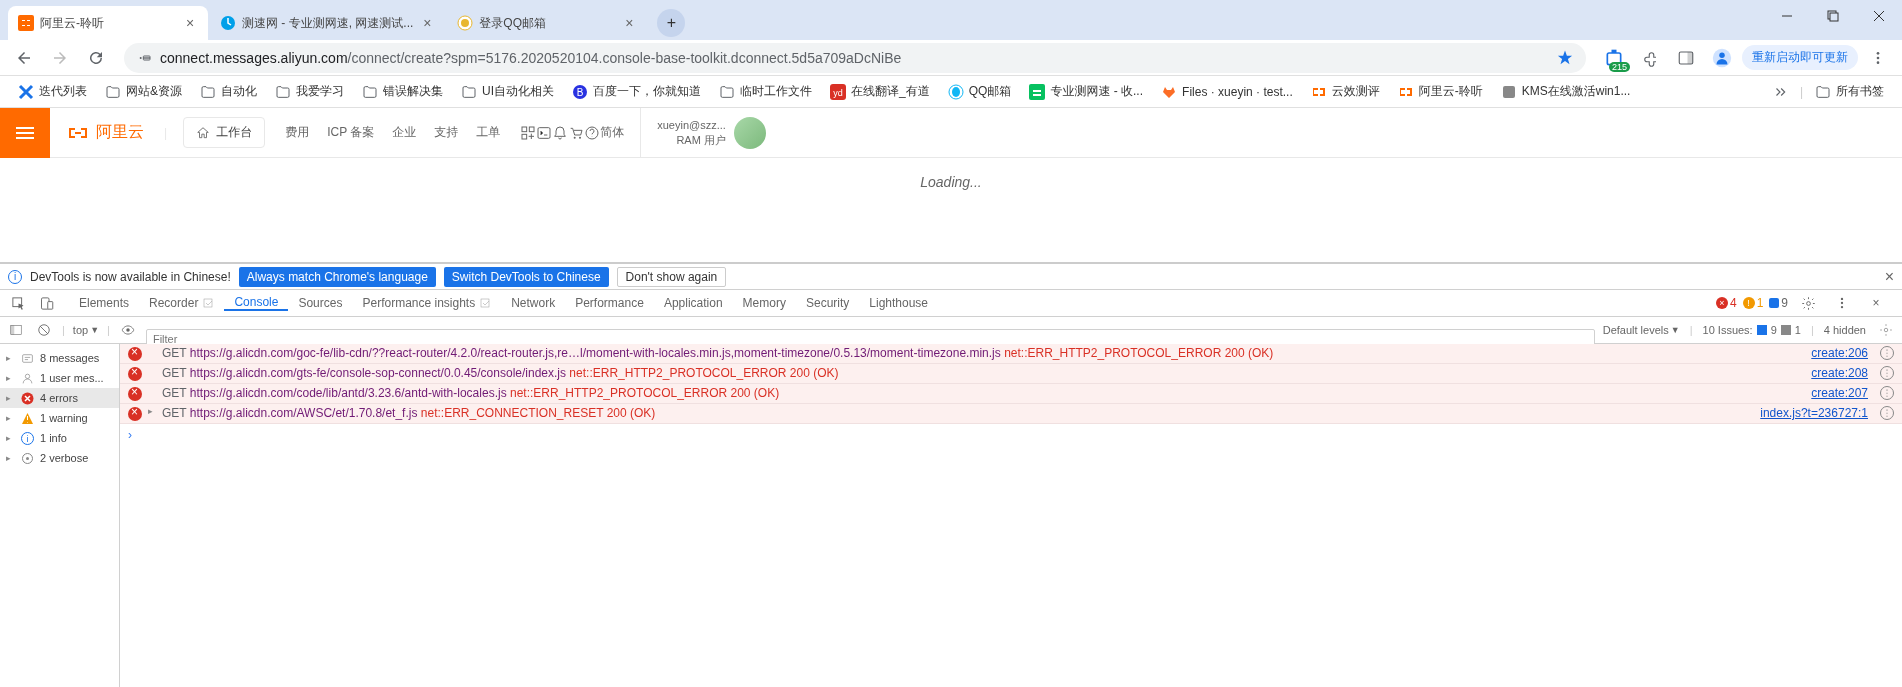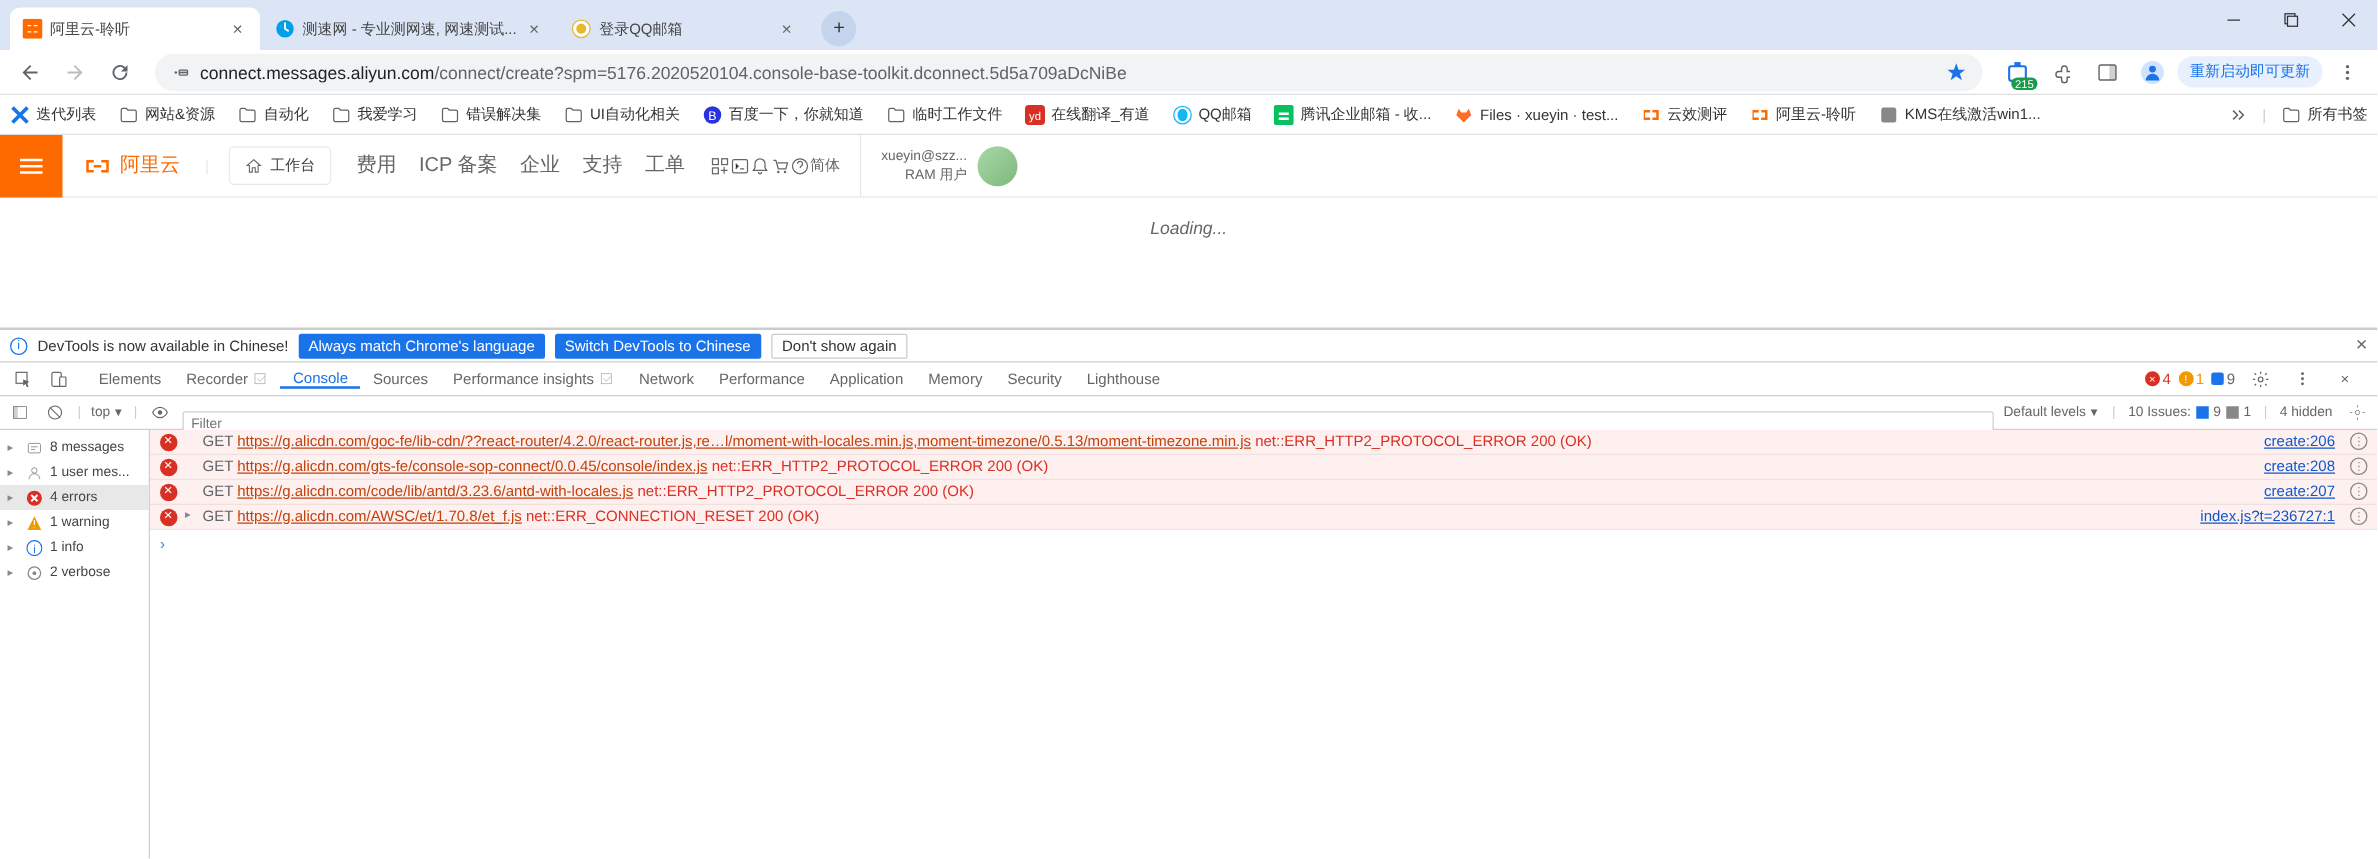--- a/index.html
+++ b/index.html
@@ -17,33 +17,33 @@
 .nav-btn{width:32px;height:32px;display:flex;align-items:center;justify-content:center;color:#5f6368;cursor:pointer;border-radius:50%}
 .nav-btn.disabled{color:#bbb}
 .url-bar{flex:1;height:30px;background:#f1f3f4;border-radius:15px;display:flex;align-items:center;padding:0 12px;gap:8px;margin:0 8px}
 .url-bar .lock{color:#5f6368}
 .url-text{flex:1;font-size:14px;color:#202124;white-space:nowrap;overflow:hidden}
 .url-text .domain{color:#202124}
 .url-text .path{color:#5f6368}
 .tb-icon{width:32px;height:32px;display:flex;align-items:center;justify-content:center;color:#5f6368;cursor:pointer;position:relative}
 .badge-green{position:absolute;bottom:2px;right:0;background:#1a9c4a;color:#fff;font-size:9px;padding:0 3px;border-radius:6px}
 .update-btn{background:#e8f0fe;color:#1a73e8;padding:4px 10px;border-radius:14px;font-size:12px;cursor:pointer}
-.bookmarks-bar{height:32px;background:#fff;display:flex;align-items:center;padding:0 0;gap:2px;border-bottom:1px solid #e0e0e0;overflow:hidden}
+.bookmarks-bar{height:32px;background:#fff;display:flex;align-items:center;padding:0 10px;gap:2px;border-bottom:1px solid #e0e0e0;overflow:hidden}
 .bm{display:flex;align-items:center;gap:5px;padding:4px 8px;border-radius:4px;cursor:pointer;font-size:12px;color:#333;white-space:nowrap}
 .bm .bicon{width:16px;height:16px;display:flex;align-items:center;justify-content:center;flex-shrink:0}
 .folder-icon{color:#5f6368}
 .bm-right{margin-left:auto;display:flex;align-items:center;gap:4px}
 .aliyun-header{height:50px;background:#fff;border-bottom:1px solid #e8e8e8;display:flex;align-items:center;padding:0}
 .hamburger{width:50px;height:50px;background:#ff6a00;display:flex;align-items:center;justify-content:center;cursor:pointer}
 .hamburger-lines{display:flex;flex-direction:column;gap:3px}
 .hamburger-lines span{width:18px;height:2px;background:#fff}
 .aliyun-logo{display:flex;align-items:center;gap:6px;padding:0 16px;color:#ff6a00;font-size:16px;font-weight:500}
 .workspace-btn{display:flex;align-items:center;gap:6px;padding:6px 12px;border:1px solid #e8e8e8;border-radius:4px;margin-left:12px;font-size:12px;color:#404040;cursor:pointer}
 .search-box{margin-left:auto;width:200px;height:32px;background:#f5f5f5;border-radius:4px;display:flex;align-items:center;padding:0 10px;gap:6px;font-size:12px;color:#999}
-.hdr-links{display:flex;align-items:center;gap:18px;padding:0 20px;font-size:16px;color:#666}
+.hdr-links{display:flex;align-items:center;gap:18px;padding:0 20px;font-size:12px;color:#666}
 .hdr-link{cursor:pointer}
 .hdr-icons{display:flex;align-items:center;color:#666;padding-right:16px}
 .hdr-icon{cursor:pointer}
 .user-area{display:flex;align-items:center;gap:8px;padding:0 16px;border-left:1px solid #e8e8e8;height:100%}
 .user-text{font-size:11px;color:#666;text-align:right;line-height:1.3}
 .avatar{width:32px;height:32px;border-radius:50%;background:linear-gradient(135deg,#a8d8a8,#7cb97c)}
 .page-content{height:104px;display:flex;align-items:flex-start;justify-content:center;padding-top:16px;font-style:italic;color:#666;font-size:14px}
 .devtools{border-top:2px solid #ccc;height:425px;display:flex;flex-direction:column;background:#fff}
 .dt-banner{height:26px;background:#fff;border-bottom:1px solid #d0d0d0;display:flex;align-items:center;padding:0 8px;gap:8px;font-size:12px;position:relative}
 .dt-banner .info-icon{width:14px;height:14px;border:1px solid #1a73e8;border-radius:50%;display:flex;align-items:center;justify-content:center;color:#1a73e8;font-size:10px}
@@ -76,21 +76,21 @@
 .tri{color:#888;font-size:9px;width:8px}
 .dt-console{flex:1;overflow:auto;font-family:Consolas,monospace;font-size:12px}
 .log-row{display:flex;padding:2px 8px;border-bottom:1px solid #f0e0e0;align-items:flex-start;gap:6px}
 .log-row.error{background:#fdf0ef}
 .log-icon{width:14px;height:14px;flex-shrink:0;margin-top:1px}
 .log-icon.err{background:#d93025;border-radius:50%;position:relative}
 .log-icon.err::after{content:"×";color:#fff;position:absolute;left:3px;top:-2px;font-size:12px}
 .log-expand{color:#888;font-size:9px;width:8px;flex-shrink:0}
 .log-text{flex:1;color:#333;word-break:break-all}
 .log-method{color:#5f6368}
-.log-url{color:#c2410c;text-decoration:underline}
+.log-url{color:#701a75;}
 .log-status{color:#d93025}
 .log-link{color:#1155cc;text-decoration:underline;white-space:nowrap;margin-left:auto;padding-left:12px}
 .log-end-icon{width:14px;height:14px;border:1px solid #888;border-radius:50%;margin-left:6px;flex-shrink:0;position:relative;color:#888;font-size:9px;display:flex;align-items:center;justify-content:center}
 .prompt-row{padding:4px 8px;color:#367cf1}
 svg{display:block}
 </style>
 </head>
 <body>
 
 <div class="chrome-titlebar">
@@ -296,21 +296,21 @@
         </span>
         <span>QQ邮箱</span>
       </div>
       <div class="bm">
         <span class="bicon">
           <svg width="16" height="16">
             <rect width="16" height="16" rx="2" fill="#07c160"></rect>
             <path d="M4 6h8v2H4zM4 10h8v2H4z" fill="#fff"></path>
           </svg>
         </span>
-        <span>腾讯企业邮箱 - 收...</span>
+        <span>专业测网速 - 收...</span>
       </div>
       <div class="bm">
         <span class="bicon">
           <svg width="16" height="16">
             <path d="M8 14L2 8l2-5 2 3h4l2-3 2 5z" fill="#fc6d26"></path>
           </svg>
         </span>
         <span>Files · xueyin · test...</span>
       </div>
       <div class="bm">

